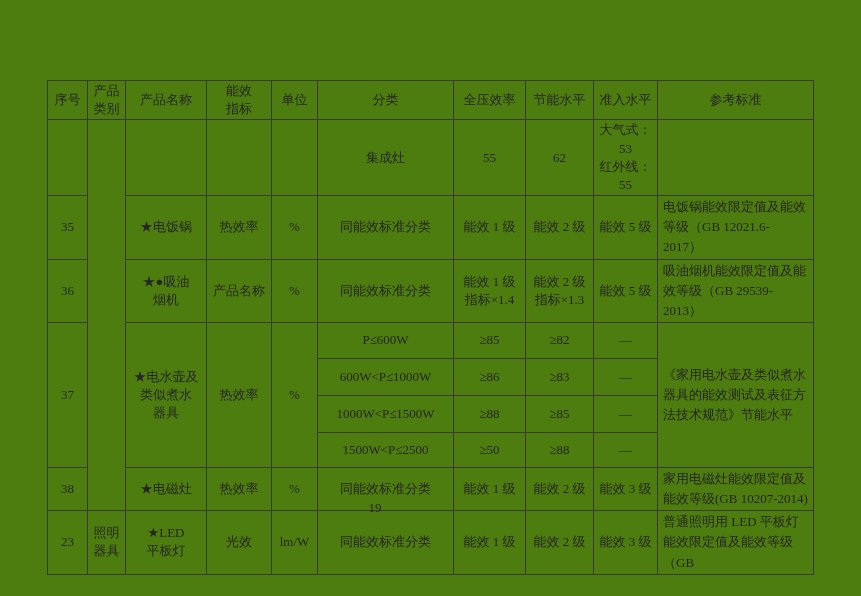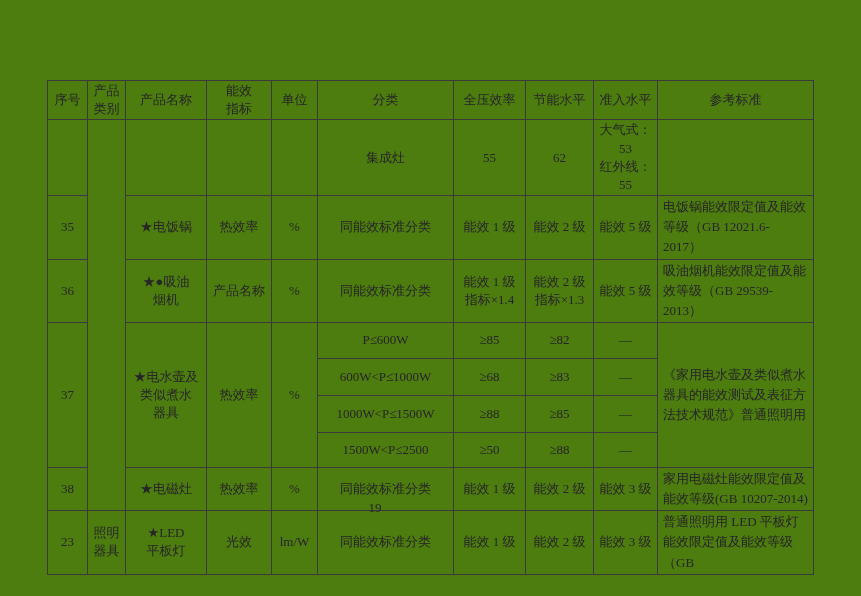--- a/index.html
+++ b/index.html
@@ -144,25 +144,25 @@
       <td rowspan="4">37</td>
       <td rowspan="4">★电水壶及
 类似煮水
 器具</td>
       <td rowspan="4">热效率</td>
       <td rowspan="4">%</td>
       <td>P≤600W</td>
       <td>≥85</td>
       <td>≥82</td>
       <td>—</td>
-      <td class="ref" rowspan="4">《家用电水壶及类似煮水器具的能效测试及表征方法技术规范》普通照明用</td>
+      <td class="ref" rowspan="4">《家用电水壶及类似煮水器具的能效测试及表征方法技术规范》节能水平</td>
     </tr>
     <tr class="h-sub2">
       <td>600W&lt;P≤1000W</td>
-      <td>≥68</td>
+      <td>≥86</td>
       <td>≥83</td>
       <td>—</td>
     </tr>
     <tr class="h-sub3">
       <td>1000W&lt;P≤1500W</td>
       <td>≥88</td>
       <td>≥85</td>
       <td>—</td>
     </tr>
     <tr class="h-sub4">

